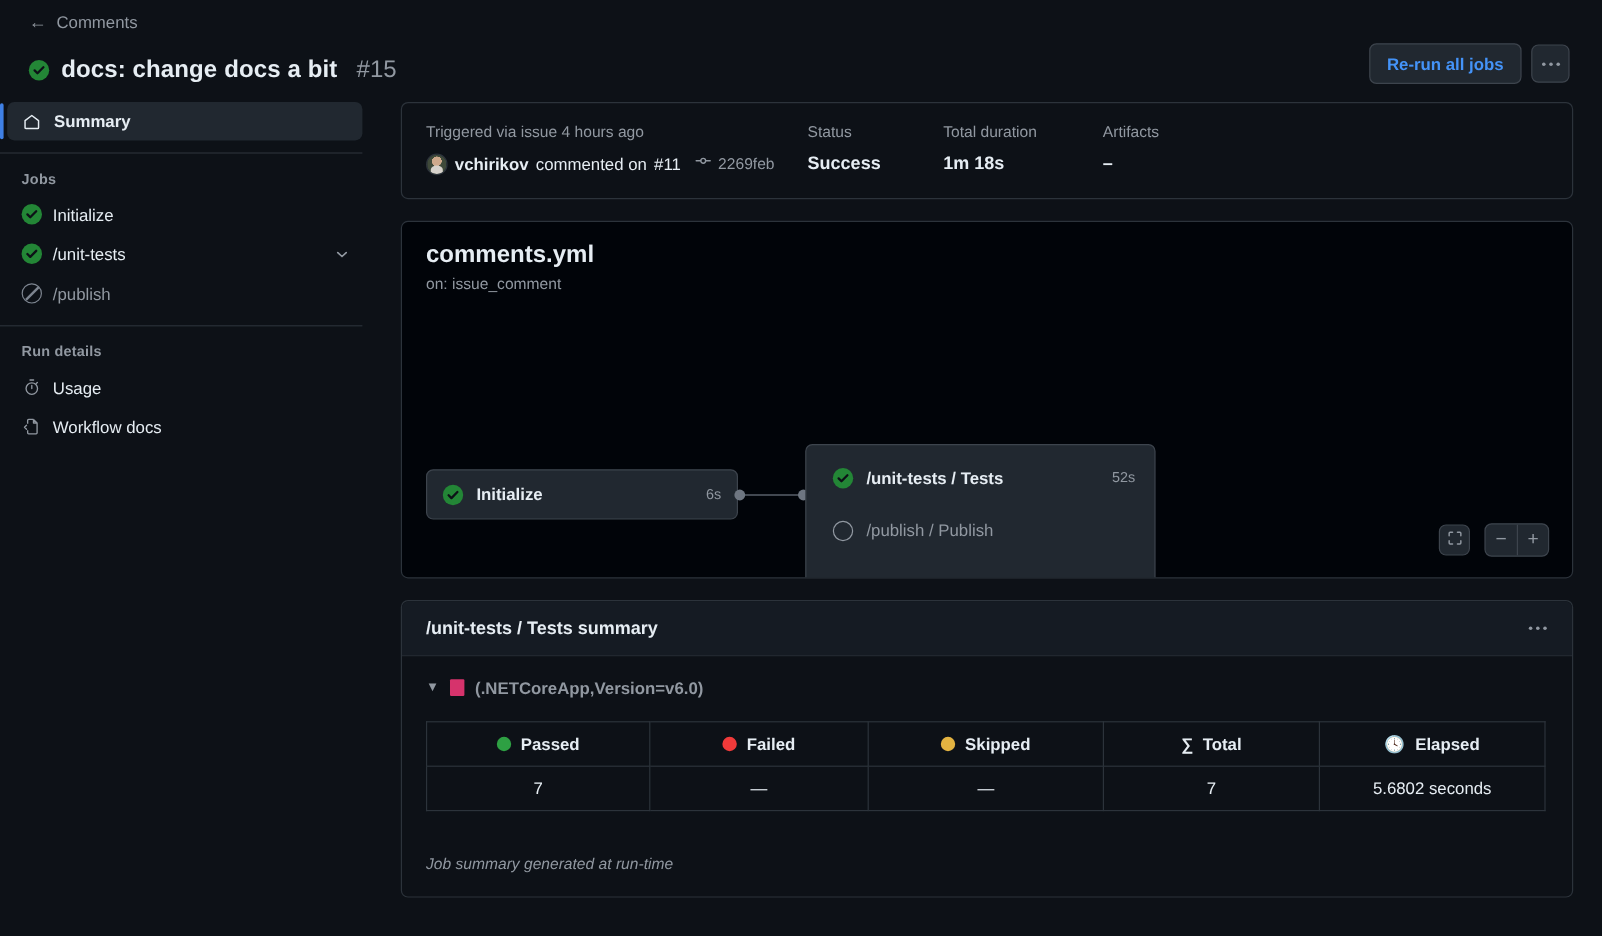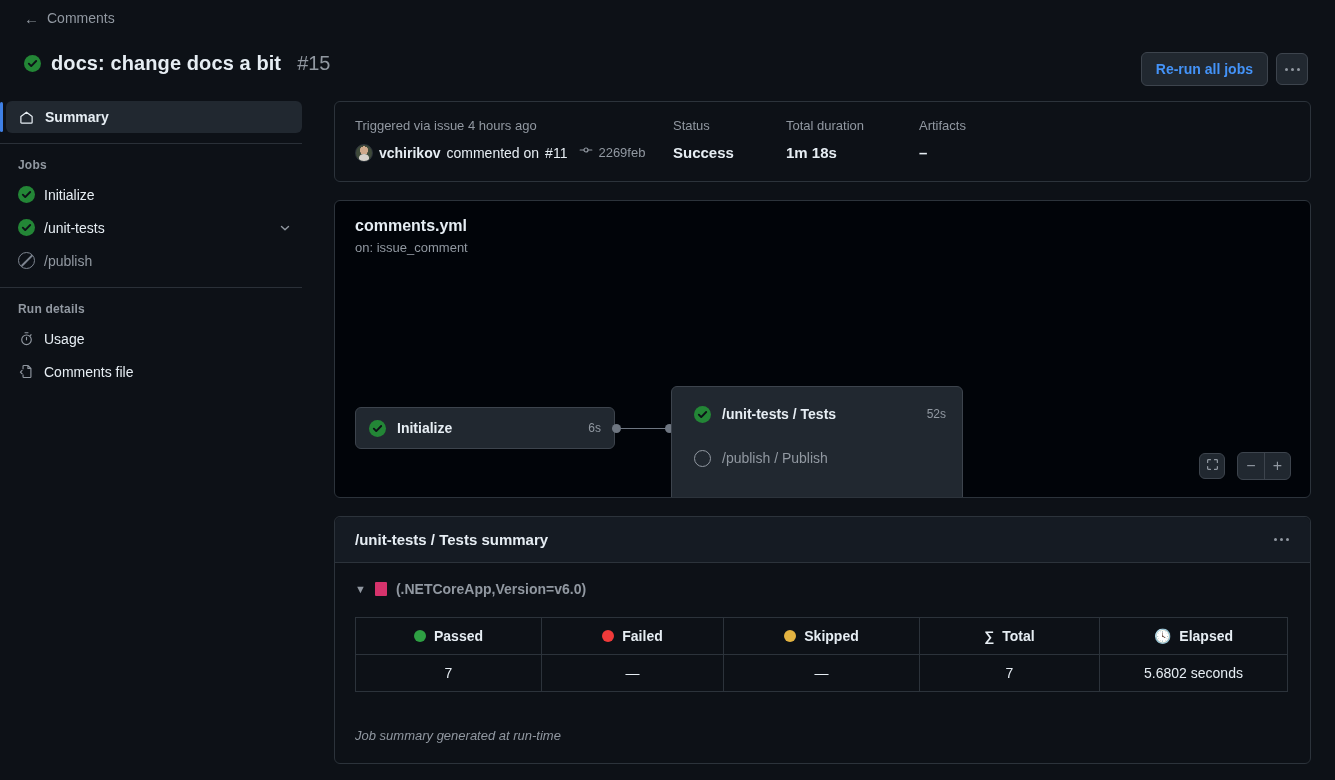--- a/index.html
+++ b/index.html
@@ -15,21 +15,21 @@
 
   
   .topbar { padding: 8px 24px 0 24px; flex: 0 0 auto; }
   .backlink {
     display: inline-flex; align-items: center; gap: 8px;
     color: #9198a1; font-size: 14px; text-decoration: none;
     padding: 2px 0;
   }
   .backlink .arrow { font-size: 15px; line-height: 1; color: #9198a1; }
 
-  .title-row { display: flex; align-items: flex-start; margin-top: 24px; gap: 30px; }
+  .title-row { display: flex; align-items: flex-end; margin-top: 8px; gap: 30px; }
   .title-left { display: flex; align-items: center; gap: 10px; flex: 1 1 auto; min-width: 0; }
   .run-title {
     font-size: 20px; font-weight: 600; color: #e6edf3;
     white-space: nowrap; letter-spacing: .1px;
   }
   .run-number { font-size: 20px; font-weight: 400; color: #9198a1; margin-left: 6px; }
   .title-actions { display: flex; align-items: center; gap: 8px; margin-right: 3px; }
 
   .btn {
     background: #212830; border: 1px solid #3d444d; border-radius: 6px;
@@ -115,21 +115,21 @@
     content: ""; position: absolute; left: 3px; right: 3px; bottom: 0; height: 7px;
     background: #d7d2cc; border-radius: 50% 50% 0 0;
   }
   .u-name { font-weight: 600; color: #e6edf3; }
   .commit-ref { display: inline-flex; align-items: center; gap: 5px; color: #9198a1; font-size: 13px; margin-left: 6px; }
   .dash { color: #e6edf3; font-size: 15px; font-weight: 700; }
 
   
   .graph-card { position: relative; background: #010409; border: 1px solid #2c333b; border-radius: 6px; height: 298px; margin-bottom: 18px; overflow: hidden; }
   .graph-head { padding: 16px 20px 0 20px; }
-  .wf-name { font-size: 16px; font-weight: 700; color: #e6edf3; }
+  .wf-name { font-size: 20px; font-weight: 700; color: #e6edf3; }
   .wf-on { font-size: 13px; color: #9198a1; margin-top: 5px; }
 
   .graph-canvas { position: absolute; inset: 0; }
   .node {
     position: absolute; background: #212830; border: 1px solid #3d444d;
     border-radius: 6px; display: flex; align-items: center;
   }
   .node-a { left: 20px; top: 206px; width: 260px; height: 42px; padding: 0 13px; gap: 11px; }
   .node-group { left: 336px; top: 185px; width: 292px; height: 125px; display: block; padding: 12px 0 0 0; }
   .grp-row { display: flex; align-items: center; gap: 11px; height: 30px; padding: 0 16px 0 22px; }
@@ -280,21 +280,21 @@
         <span class="label">Usage</span>
       </div>
 
       <div class="job-item">
         <span class="side-ico">
           <svg width="15" height="15" viewBox="0 0 16 16" fill="none" stroke="#9198a1" stroke-width="1.2">
               <path d="M9.5 1.6H5.2a.9.9 0 00-.9.9v3M9.5 1.6l3.2 3.2v8.7a.9.9 0 01-.9.9H5.2a.9.9 0 01-.9-.9v-2.3M9.5 1.6v3.2h3.2" stroke-linejoin="round"></path>
               <path d="M3.3 6.8L1.5 8.6l1.8 1.8" stroke-linecap="round" stroke-linejoin="round"></path>
             </svg>
         </span>
-        <span class="label">Comments file</span>
+        <span class="label">Workflow docs</span>
       </div>
     </div>
 
     <div class="main">
 
       <div class="card">
         <div class="info">
           <div class="info-col trig">
             <div class="info-lbl">Triggered via issue 4 hours ago</div>
             <div class="trigger-line">

